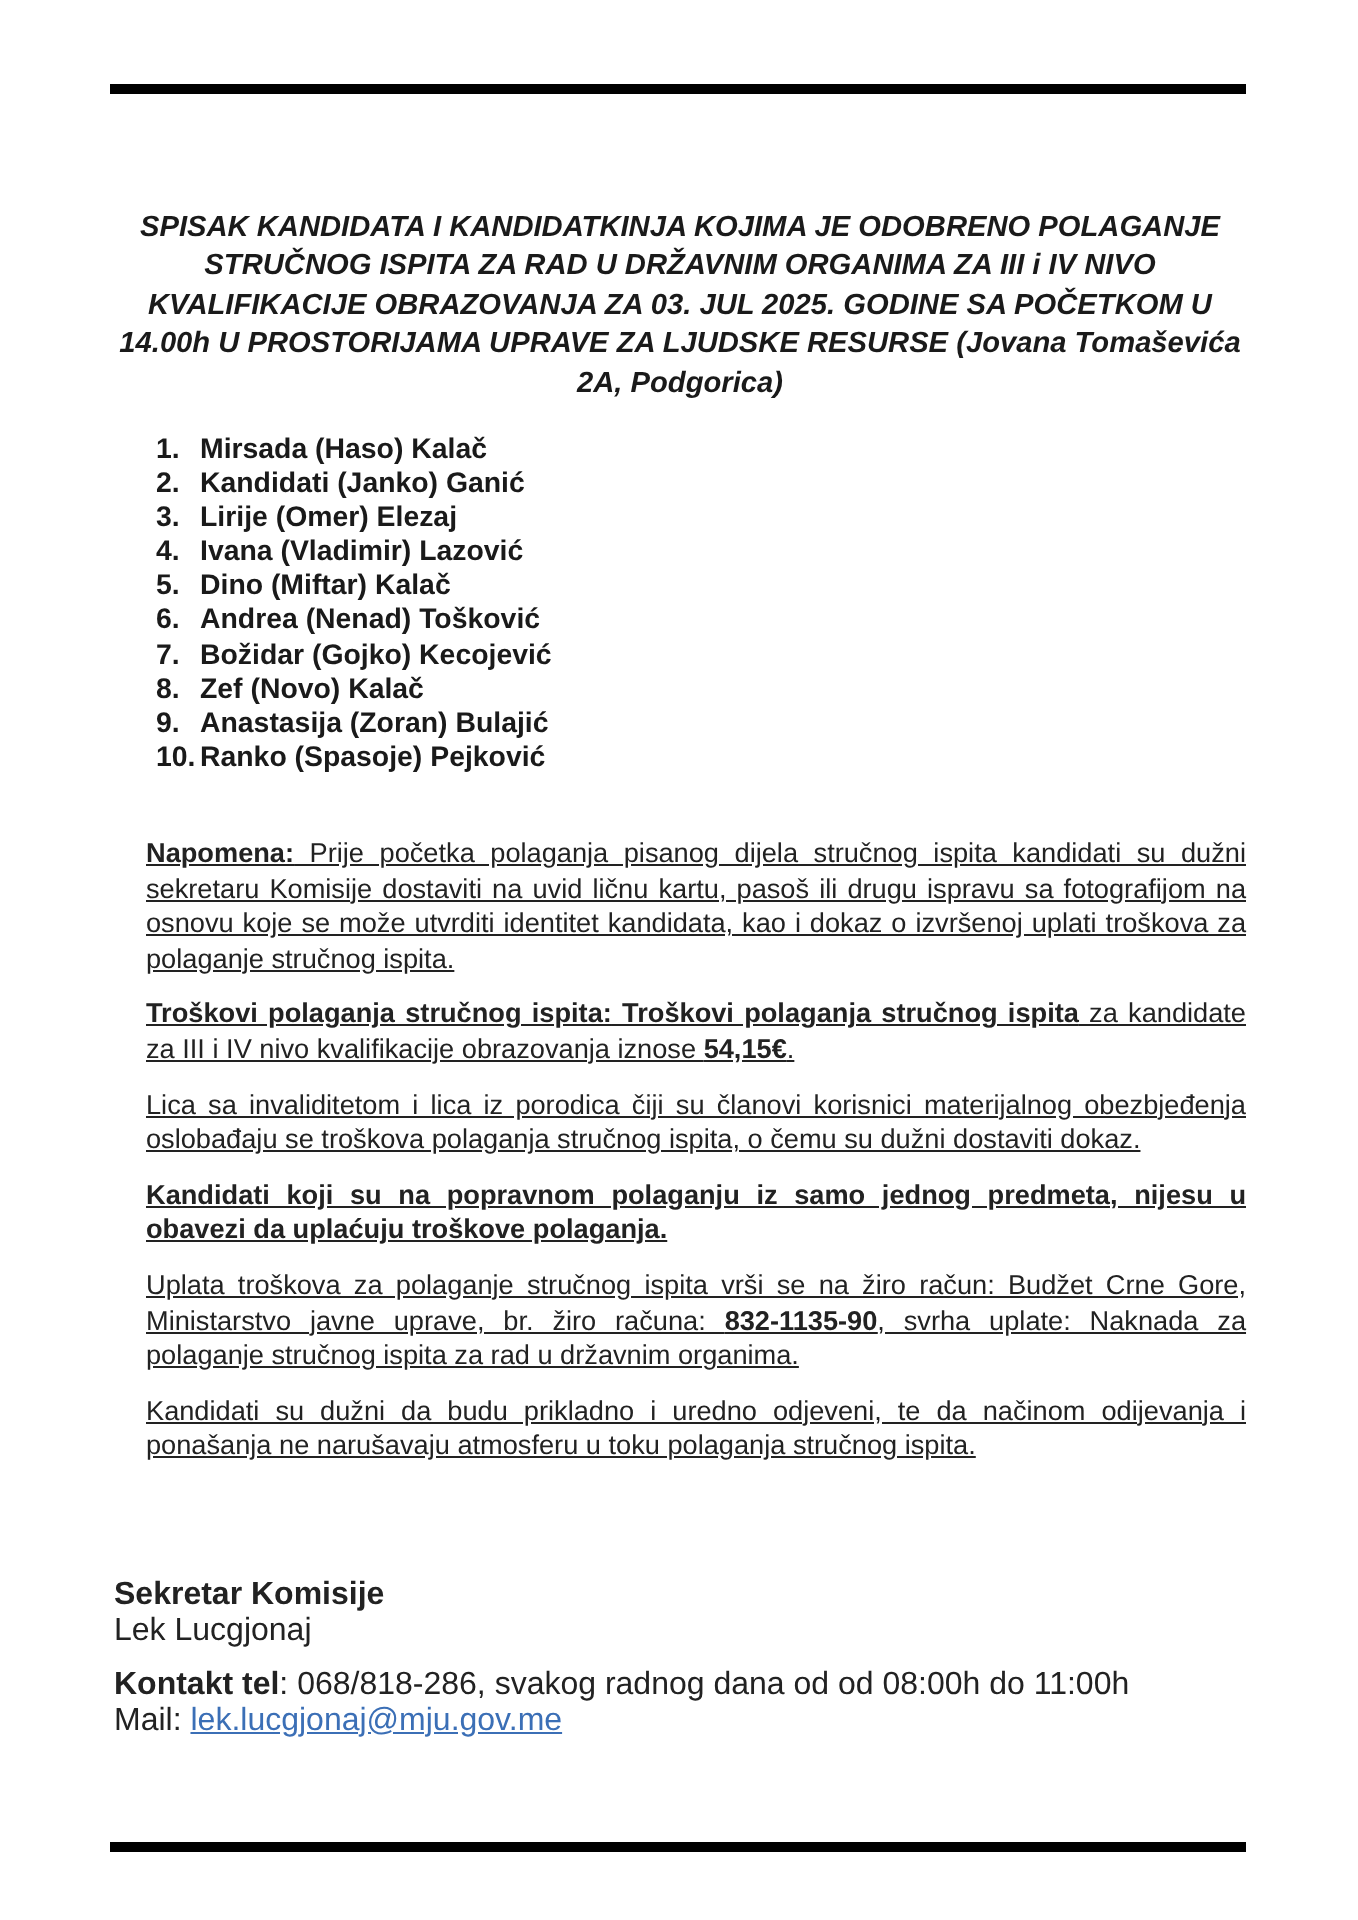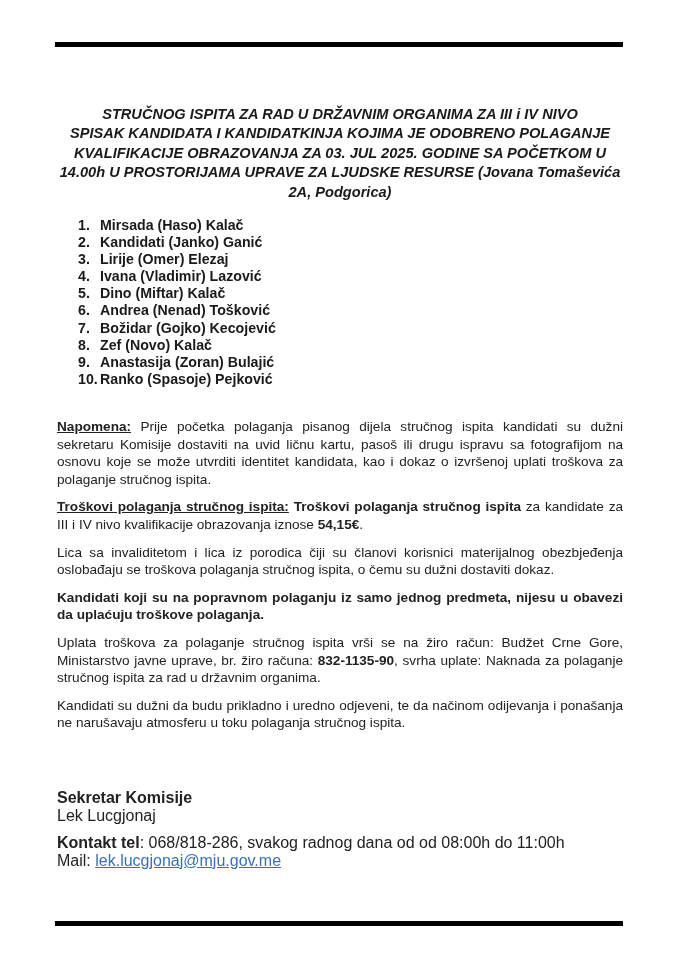--- a/index.html
+++ b/index.html
@@ -58,21 +58,22 @@
     .body-text {
       position: absolute;
       left: 57px;
       width: 566px;
       font-size: 13.6px;
       line-height: 17.6px;
       text-align: justify;
       color: #222;
     }
     .body-text p {
-      margin: 0 0 10px 0;
+      margin: 0 0 10px 16px;
+      text-decoration: underline;
     }
     .u { text-decoration: underline; font-weight: bold; }
     .b { font-weight: bold; }
     .sig {
       position: absolute;
       left: 57px;
       font-size: 16px;
       line-height: 17.6px;
       color: #222;
     }
@@ -80,22 +81,22 @@
     .link {
       color: #3b6fb6;
     }
   </style>
 </head>
 <body>
 
 <div class="rule top"></div>
 
 <div class="title">
+  <div>SPISAK KANDIDATA I KANDIDATKINJA KOJIMA JE ODOBRENO POLAGANJE</div>
   <div>STRUČNOG ISPITA ZA RAD U DRŽAVNIM ORGANIMA ZA III i IV NIVO</div>
-  <div>SPISAK KANDIDATA I KANDIDATKINJA KOJIMA JE ODOBRENO POLAGANJE</div>
   <div>KVALIFIKACIJE OBRAZOVANJA ZA 03. JUL 2025. GODINE SA POČETKOM U</div>
   <div>14.00h U PROSTORIJAMA UPRAVE ZA LJUDSKE RESURSE (Jovana Tomaševića</div>
   <div>2A, Podgorica)</div>
 </div>
 
 <ol class="list">
   <li>
       <span class="num">1.</span>
       <span>Mirsada (Haso) Kalač</span>
     </li>

